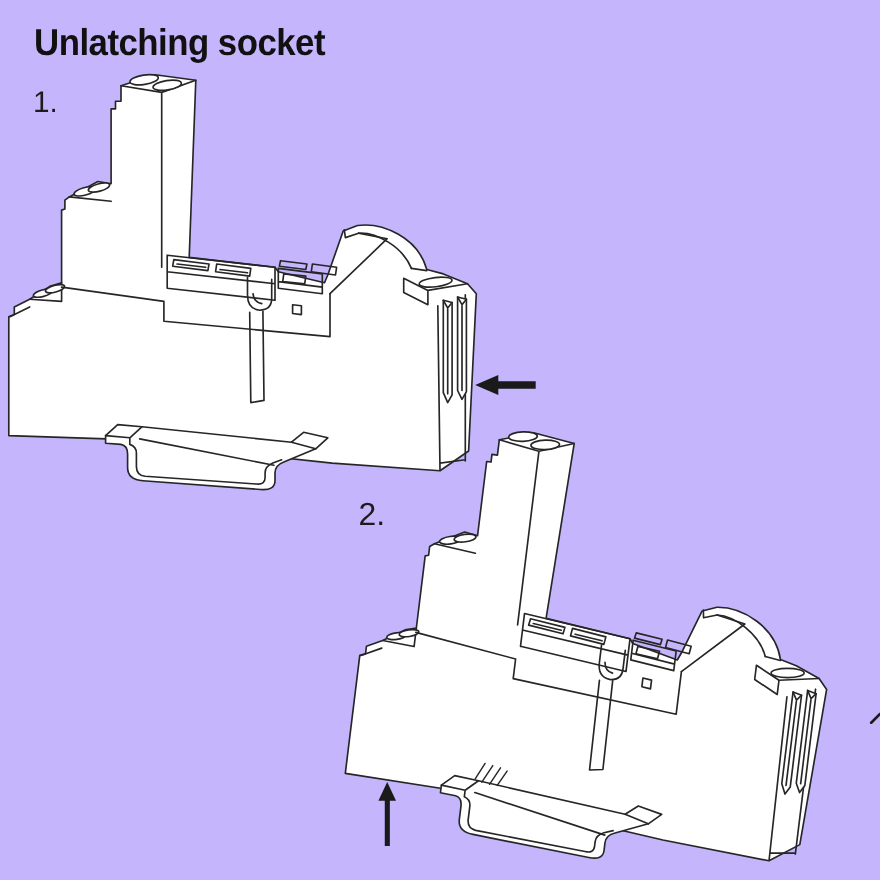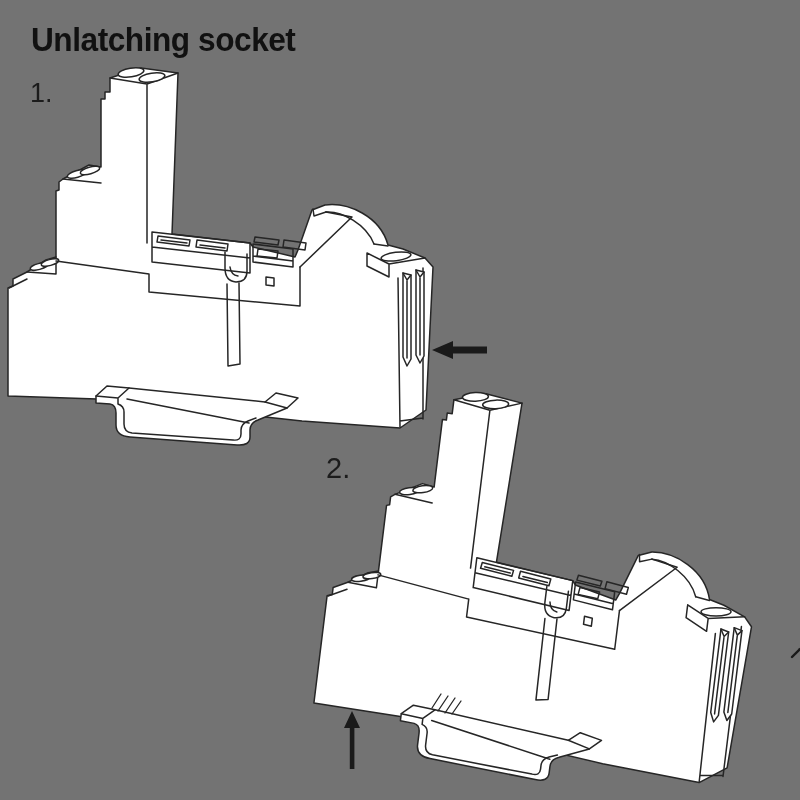--- a/index.html
+++ b/index.html
@@ -8,21 +8,21 @@
     width: 800px;
     height: 800px;
     background: #ffffff;
     overflow: hidden;
     font-family: "Liberation Sans", "DejaVu Sans", sans-serif;
   }
   .stage {
     position: relative;
     width: 800px;
     height: 800px;
-    background: #737373;
+    background: #c4b5fd;
     text-align: center;
   }
   .page-title {
     position: absolute;
     left: 31px;
     top: 20px;
     margin: 0;
     font-size: 34px;
     font-weight: 700;
     letter-spacing: -0.5px;

